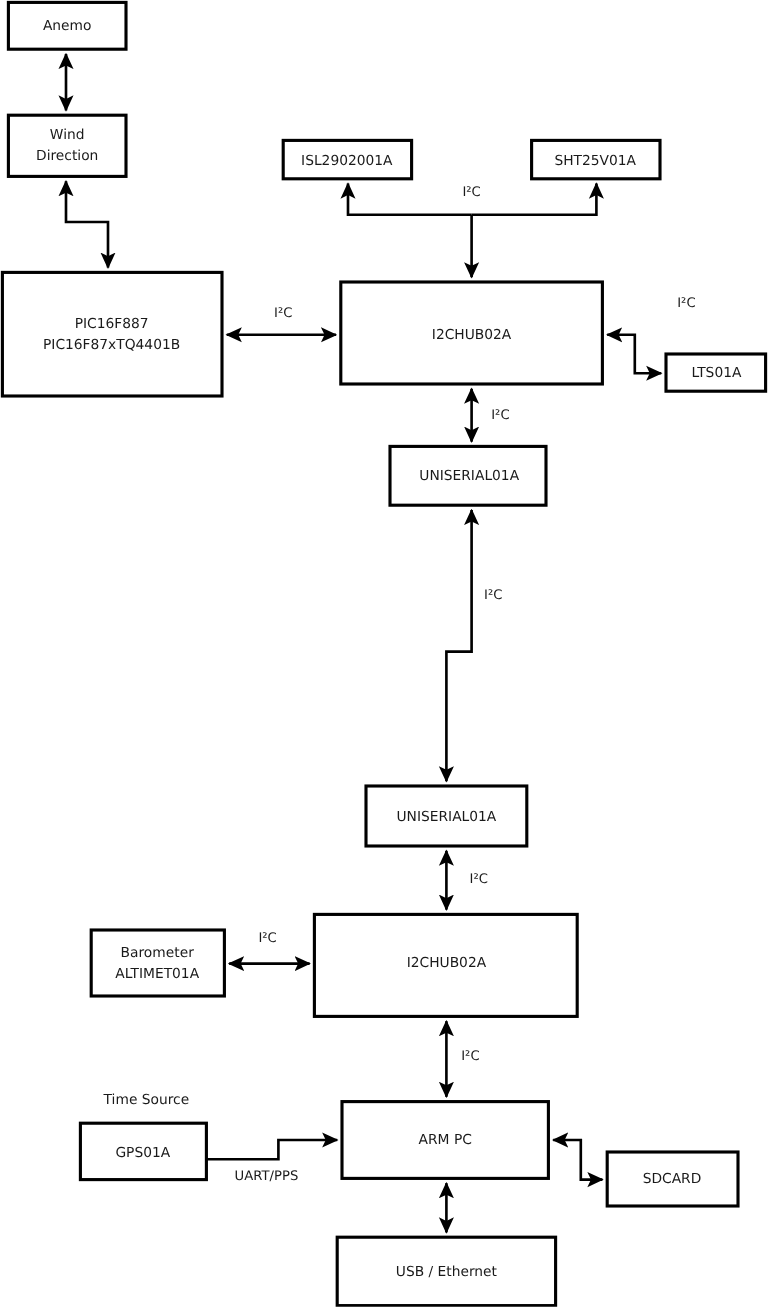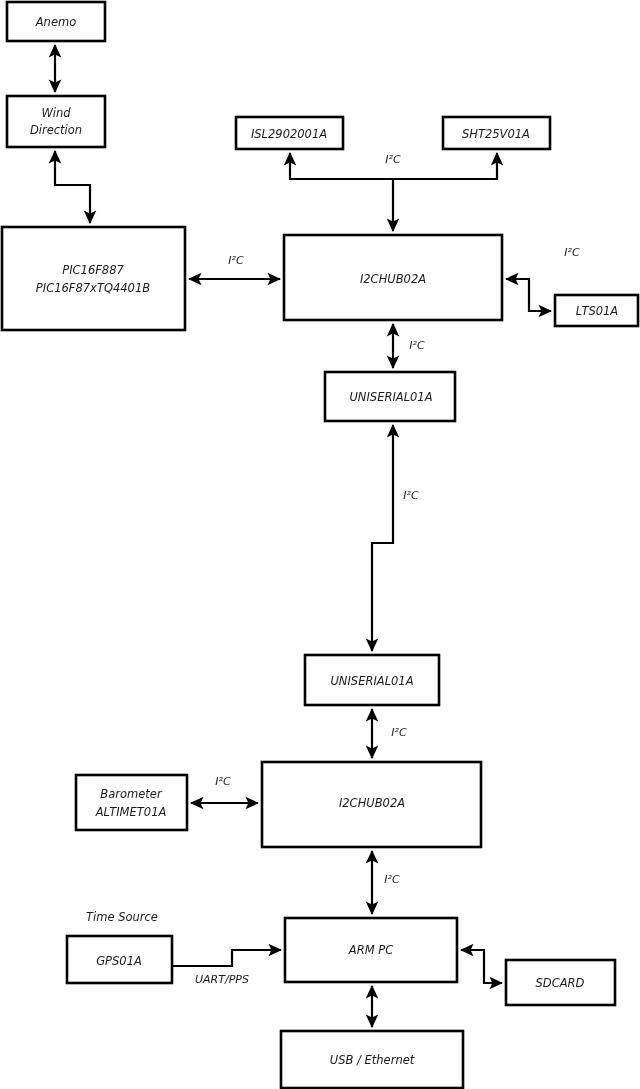--- a/index.html
+++ b/index.html
@@ -10,21 +10,20 @@
   body {
     width: 640px;
     height: 1089px;
     font-family: "DejaVu Sans", "Liberation Sans", sans-serif;
     overflow: hidden;
   }
   #diagram-root {
     position: relative;
     width: 640px;
     height: 816px;
-    font-style: italic;
   }
   svg#diagram {
     display: block;
     width: 640px;
     height: 1089px;
   }
   .node-box {
     fill: #ffffff;
     stroke: #000000;
     stroke-width: 2.6;

